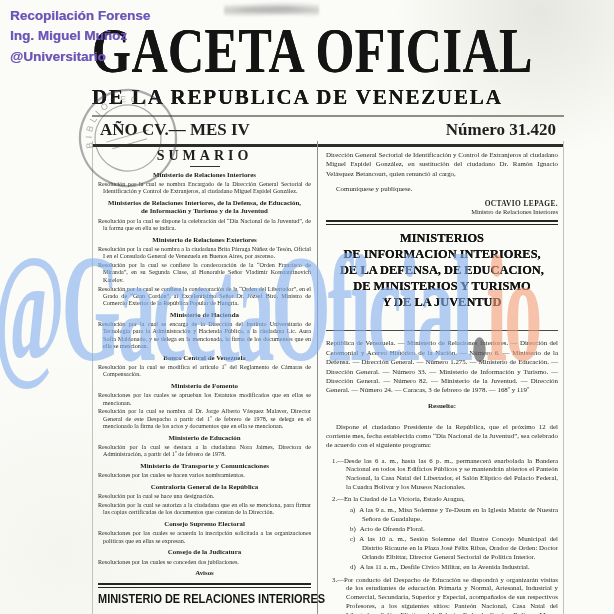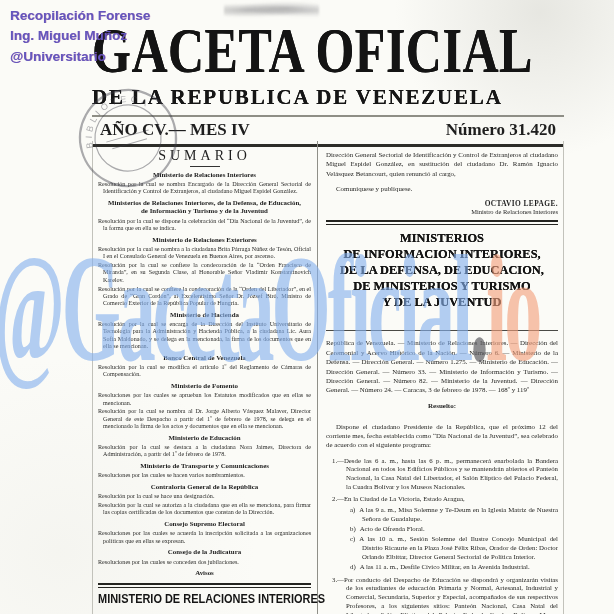--- a/index.html
+++ b/index.html
@@ -25,21 +25,21 @@
   .masthead-sub{font-weight:bold;font-size:21px;letter-spacing:1.8px;white-space:nowrap;
     margin-top:1px;color:#161616;text-shadow:0 0 .3px #000;}
   .edition{margin-top:5px;border-top:2px solid #8e8e86;border-bottom:3px solid #2c2c28;
     display:flex;justify-content:space-between;align-items:center;
     padding:3px 8px 4px 8px;font-weight:bold;font-size:17px;}
   
   .columns{position:absolute;left:92px;top:141px;width:472px;bottom:0;display:flex;z-index:2;}
   .col-left{width:213px;padding:0 6px 0 5px;border-left:1px solid #c2c2bb;border-right:1px solid #8f8f88;}
   .col-right{flex:1;padding:2px 5px 0 8px;border-right:1px solid #c2c2bb;}
   
-  .sumario-title{text-align:center;font-weight:normal;font-size:14px;letter-spacing:4px;margin:7px 0 2px;}
+  .sumario-title{text-align:center;font-weight:bold;font-size:14px;letter-spacing:4px;margin:7px 0 2px;}
   .sumario-dash{width:30px;border-top:1.6px solid #333;margin:0 auto 3px;}
   .sum-head{text-align:center;font-weight:bold;font-size:6.9px;line-height:1.25;margin:3.5px 10px 1.5px;}
   .sum-item{font-size:6.1px;line-height:1.2;text-align:justify;margin:0 0 1.6px;
     text-indent:-5px;padding-left:5px;color:#2a2a28;}
   
   .heavy-rule{border-top:2.5px solid #242420;border-bottom:1.2px solid #242420;height:2px;margin:5px 0 4px;}
   .thin-rule{border-top:1px solid #4a4a46;margin:3px 0 4px;}
   
   .left-article-head{font-family:"Liberation Sans",sans-serif;font-weight:bold;font-size:12.6px;
     white-space:nowrap;transform:scaleX(.87);transform-origin:0 50%;margin:3px 0 6px;color:#151515;}

